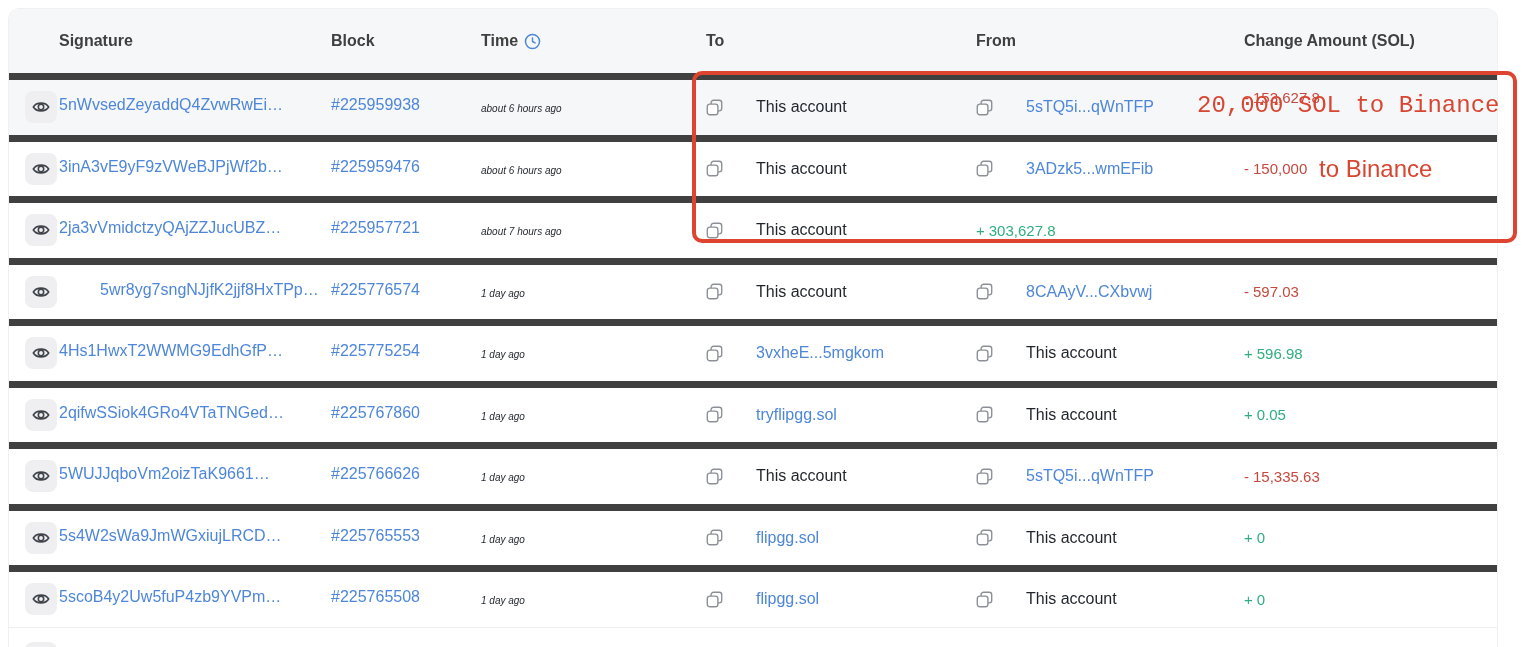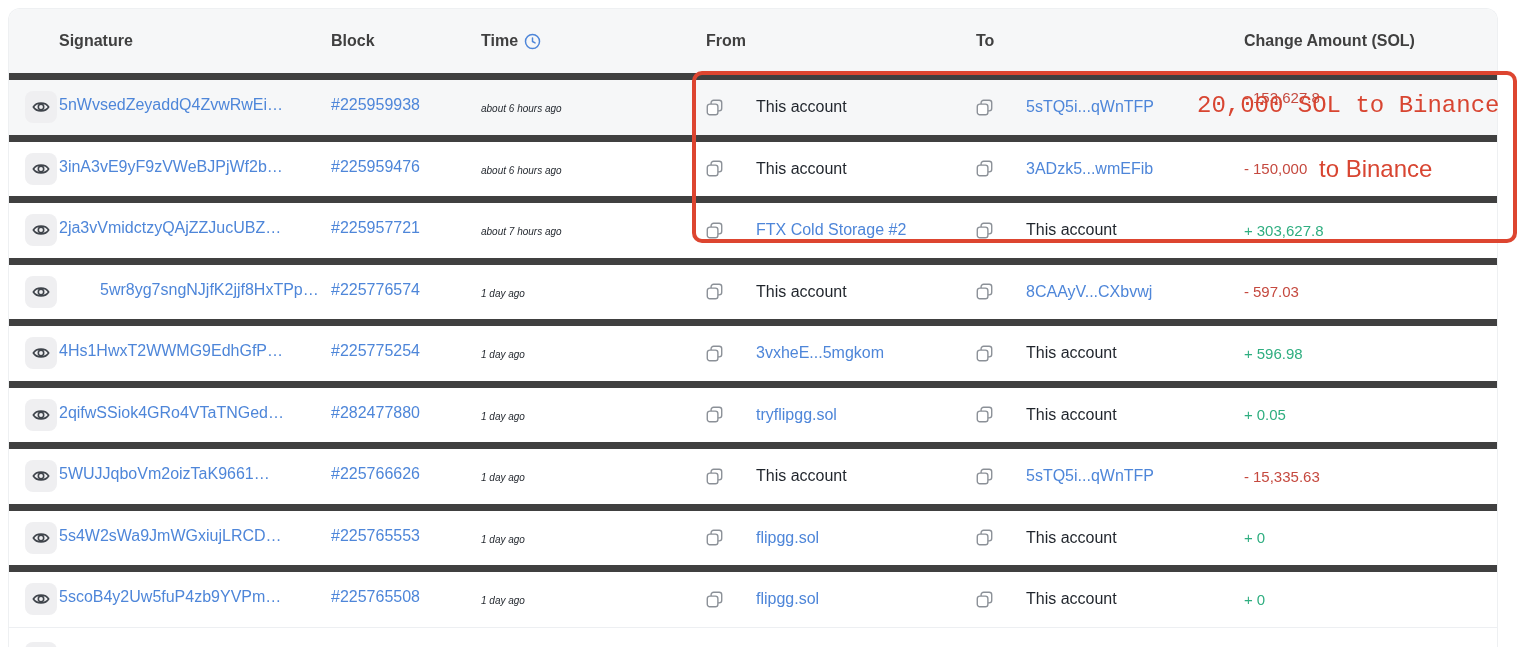--- a/index.html
+++ b/index.html
@@ -77,24 +77,24 @@
       <div class="th">
         <span>Time</span>
         <span style="display:flex;">
           <svg width="17" height="17" viewBox="0 0 16 16" fill="none">
             <circle cx="8" cy="8" r="6.6" stroke="#4e86d9" stroke-width="1.4"></circle>
             <path d="M8 4.6 V8 L10.4 9.3" stroke="#4e86d9" stroke-width="1.4" stroke-linecap="round" stroke-linejoin="round"></path>
           </svg>
         </span>
       </div>
       <div class="th">
-        <span>From</span>
+        <span>To</span>
       </div>
       <div class="th">
-        <span>To</span>
+        <span>From</span>
       </div>
       <div class="th">
         <span>Change Amount (SOL)</span>
       </div>
     </div>
 
     <div>
   <div class="grid-row row first">
     <div>
       <button class="eye-btn">
@@ -201,29 +201,20 @@
     <div>
       <span class="cell-text">about 7 hours ago</span>
     </div>
     <div class="acct">
       <span class="copy-ic">
         <svg width="17" height="17" viewBox="0 0 16 16" fill="none">
           <rect x="4.8" y="1.2" width="10" height="10" rx="2.4" stroke="#8b9097" stroke-width="1.3"></rect>
           <rect x="1.2" y="4.8" width="10" height="10" rx="2.4" fill="#fff" stroke="#8b9097" stroke-width="1.3"></rect>
         </svg>
       </span>
-      <a class="name link" href="#">FTX Cold Storage #2</a>
-    </div>
-    <div class="acct">
-      <span class="copy-ic">
-        <svg width="17" height="17" viewBox="0 0 16 16" fill="none">
-          <rect x="4.8" y="1.2" width="10" height="10" rx="2.4" stroke="#8b9097" stroke-width="1.3"></rect>
-          <rect x="1.2" y="4.8" width="10" height="10" rx="2.4" fill="#fff" stroke="#8b9097" stroke-width="1.3"></rect>
-        </svg>
-      </span>
       <a class="name plain" href="#">This account</a>
     </div>
     <div class="change-cell">
       <span class="amount positive">
         <span>+</span>
               <span>303,627.8</span>
       </span>
     </div>
   </div>
 
@@ -321,21 +312,21 @@
         <svg width="18" height="18" viewBox="0 0 16 16" fill="none">
           <path d="M1.2 8 C3.8 3.4 12.2 3.4 14.8 8 C12.2 12.6 3.8 12.6 1.2 8 Z" stroke="#3f444b" stroke-width="1.4"></path>
           <circle cx="8" cy="8" r="2.4" stroke="#3f444b" stroke-width="1.4"></circle>
         </svg>
       </button>
     </div>
     <div style="min-width:0;">
       <a class="cell-link" href="#">2qifwSSiok4GRo4VTaTNGed…</a>
     </div>
     <div>
-      <a class="cell-link" href="#">#282477880</a>
+      <a class="cell-link" href="#">#225767860</a>
     </div>
     <div>
       <span class="cell-text">1 day ago</span>
     </div>
     <div class="acct">
       <span class="copy-ic">
         <svg width="17" height="17" viewBox="0 0 16 16" fill="none">
           <rect x="4.8" y="1.2" width="10" height="10" rx="2.4" stroke="#8b9097" stroke-width="1.3"></rect>
           <rect x="1.2" y="4.8" width="10" height="10" rx="2.4" fill="#fff" stroke="#8b9097" stroke-width="1.3"></rect>
         </svg>

